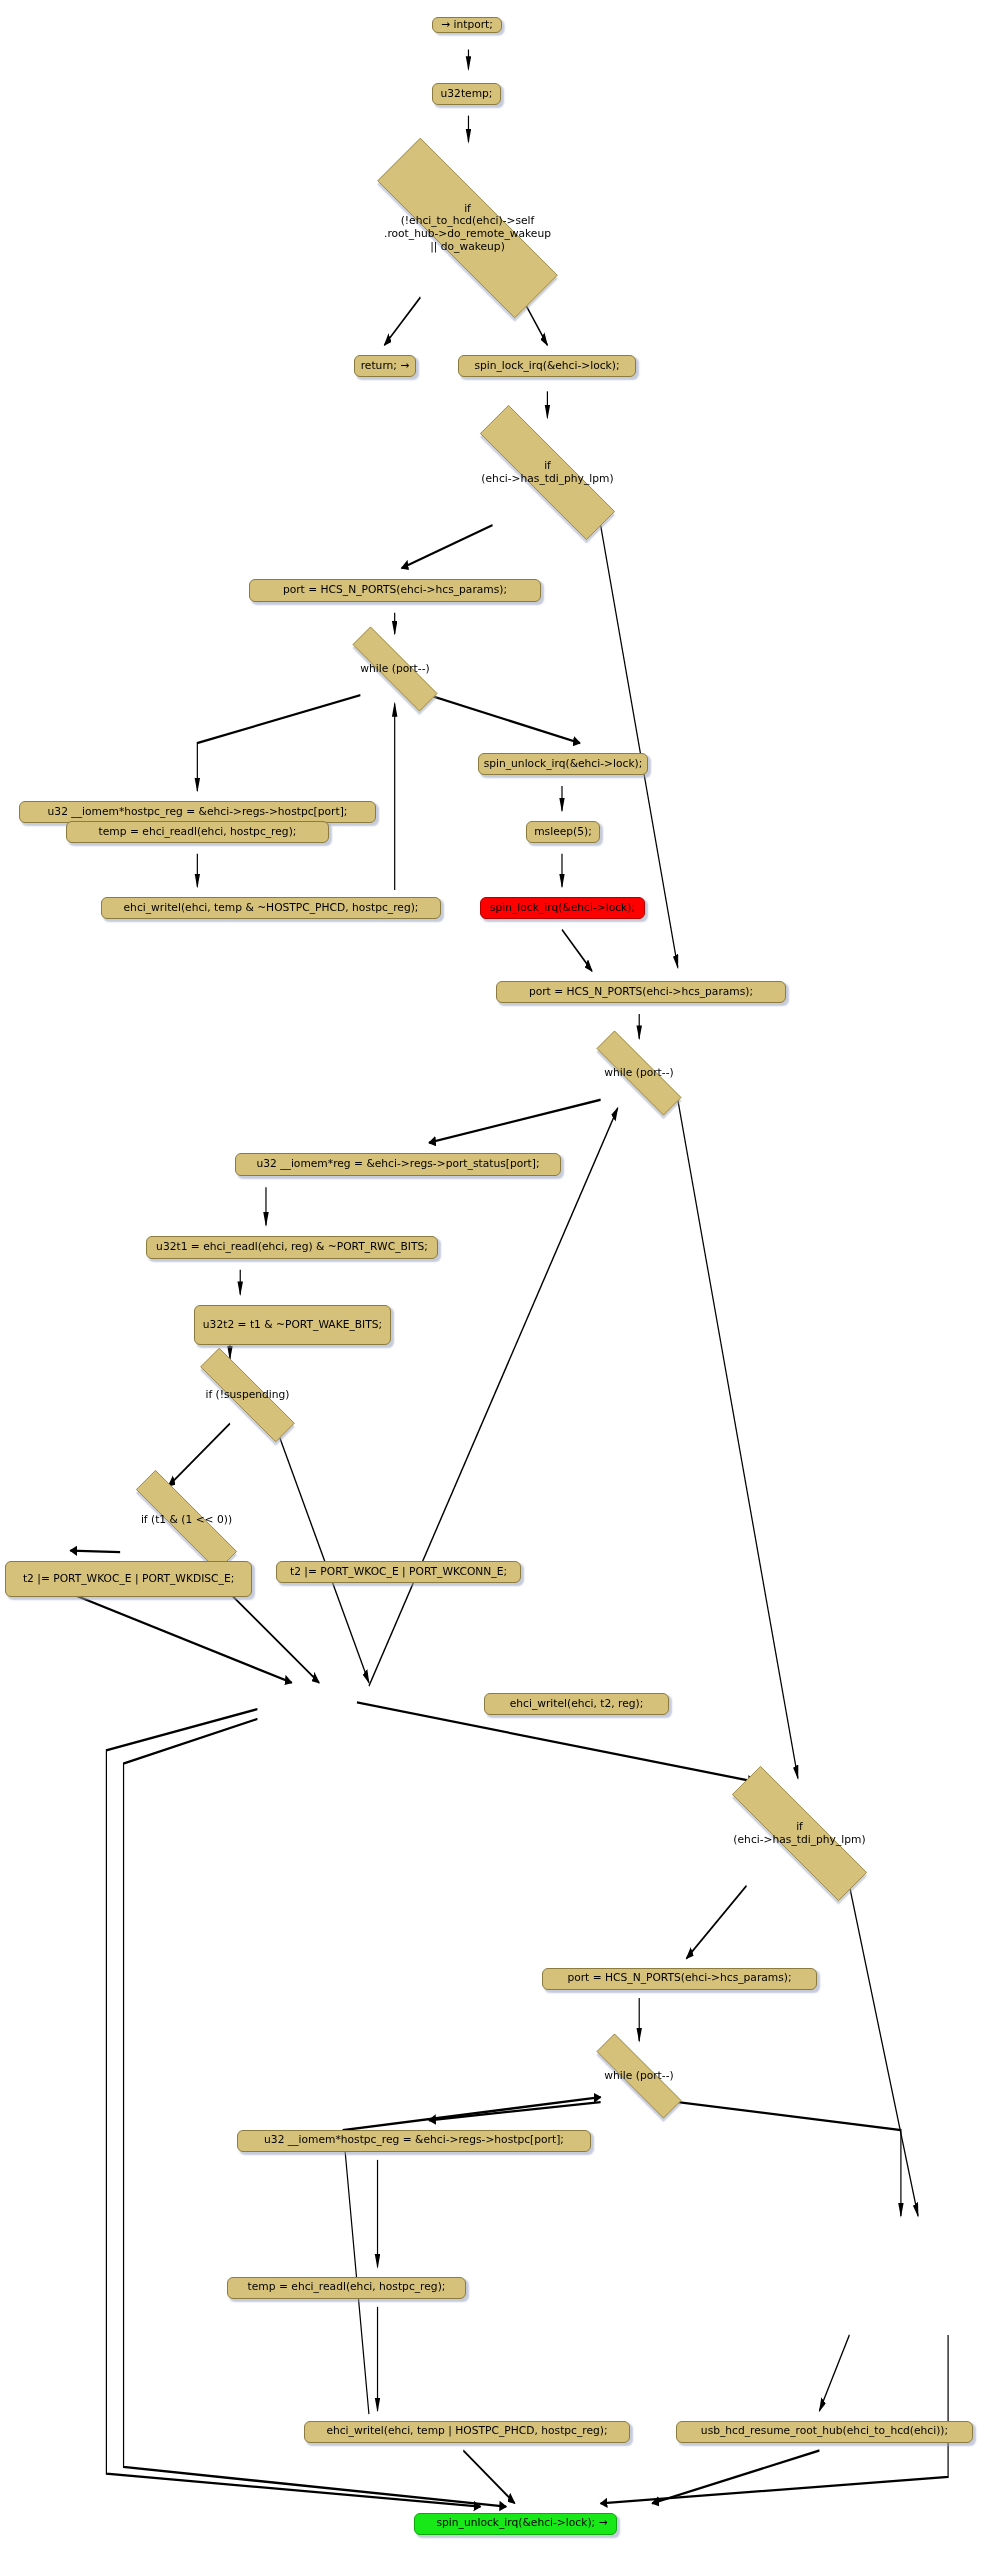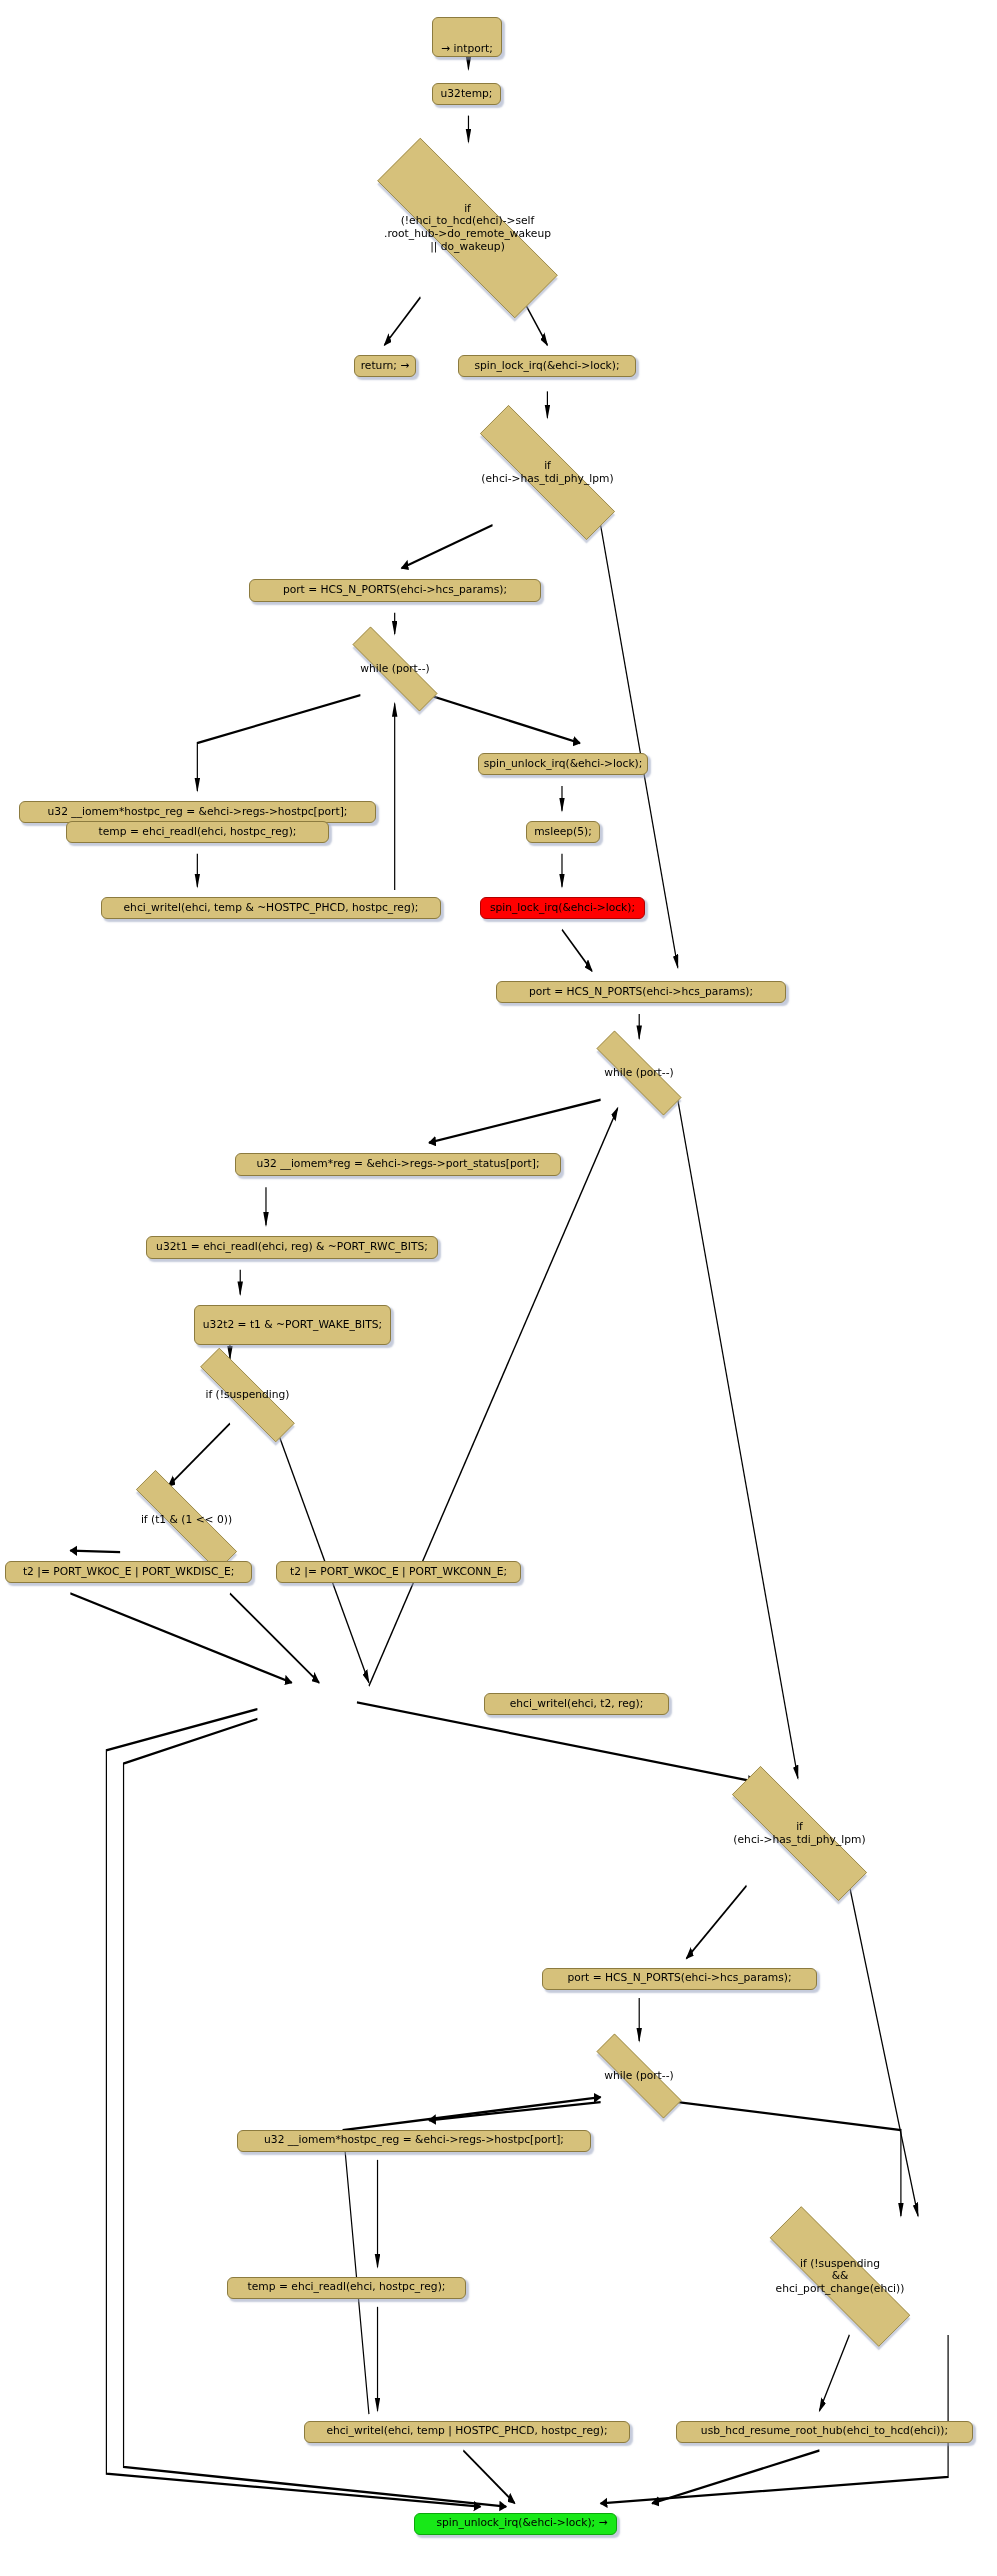--- a/index.html
+++ b/index.html
@@ -176,21 +176,21 @@
 
       <path d="M430,1462 L400,1290 L700,1270"></path>
 
       <path d="M955,1484 L760,1516"></path>
 
       <path d="M300,1035 L124,1060 L124,1498 L560,1518"></path>
       <path d="M300,1041 L144,1068 L144,1494 L590,1518"></path>
     </g>
   </svg>
 
-  <div class="node proc" style="left: 432px; top: 17px; width: 70px; height: 40px; align-items: flex-end;">
+  <div class="node proc" style="left: 432px; top: 17px; width: 70px; height: 16px; align-items: flex-end;">
     <span class="nlabel">→ intport;</span>
   </div>
 
   <div class="node proc" style="left: 432px; top: 83px; width: 69px; height: 22px;">
     <span class="nlabel">u32temp;</span>
   </div>
 
   <div class="node dec" style="left: 330px; top: 185px; width: 275px; height: 86px;">
     <span class="dshape"></span>
     <span class="dlabel">if
@@ -270,21 +270,21 @@
   <div class="node dec" style="left: 172px; top: 1376px; width: 151px; height: 38px;">
     <span class="dshape"></span>
     <span class="dlabel">if (!suspending)</span>
   </div>
 
   <div class="node dec" style="left: 105px; top: 1501px; width: 163px; height: 39px; text-align: right;">
     <span class="dshape"></span>
     <span class="dlabel">if (t1 &amp; (1 &lt;&lt; 0))</span>
   </div>
 
-  <div class="node proc" style="left: 5.1px; top: 1561px; width: 247px; height: 22px;">
+  <div class="node proc" style="left: 5.1px; top: 1561px; width: 247px; height: 36px;">
     <span class="nlabel">t2 |= PORT_WKOC_E | PORT_WKDISC_E;</span>
   </div>
 
   <div class="node proc" style="left: 276px; top: 1561px; width: 245px; height: 22px;">
     <span class="nlabel">t2 |= PORT_WKOC_E | PORT_WKCONN_E;</span>
   </div>
 
   <div class="node proc" style="left: 484px; top: 1693px; width: 185px; height: 22px;">
     <span class="nlabel">ehci_writel(ehci, t2, reg);</span>
   </div>
@@ -305,26 +305,20 @@
   </div>
 
   <div class="node proc" style="left: 237px; top: 2130px; width: 354px; height: 21.5px;">
     <span class="nlabel">u32 __iomem*hostpc_reg = &amp;ehci-&gt;regs-&gt;hostpc[port];</span>
   </div>
 
   <div class="node proc" style="left: 227px; top: 2277px; width: 239px; height: 21.5px;">
     <span class="nlabel">temp = ehci_readl(ehci, hostpc_reg);</span>
   </div>
 
-  <div class="node dec" style="left: 731px; top: 2245px; width: 218px; height: 63px;">
-    <span class="dshape"></span>
-    <span class="dlabel">if (!suspending
-&amp;&amp;
-ehci_port_change(ehci))</span>
-  </div>
 
   <div class="node proc" style="left: 304px; top: 2421px; width: 326px; height: 21.5px;">
     <span class="nlabel">ehci_writel(ehci, temp | HOSTPC_PHCD, hostpc_reg);</span>
   </div>
 
   <div class="node proc" style="left: 676px; top: 2421px; width: 297px; height: 21.5px;">
     <span class="nlabel">usb_hcd_resume_root_hub(ehci_to_hcd(ehci));</span>
   </div>
 
   <div class="node proc green" style="left: 414px; top: 2513px; width: 203px; height: 21.5px;">

